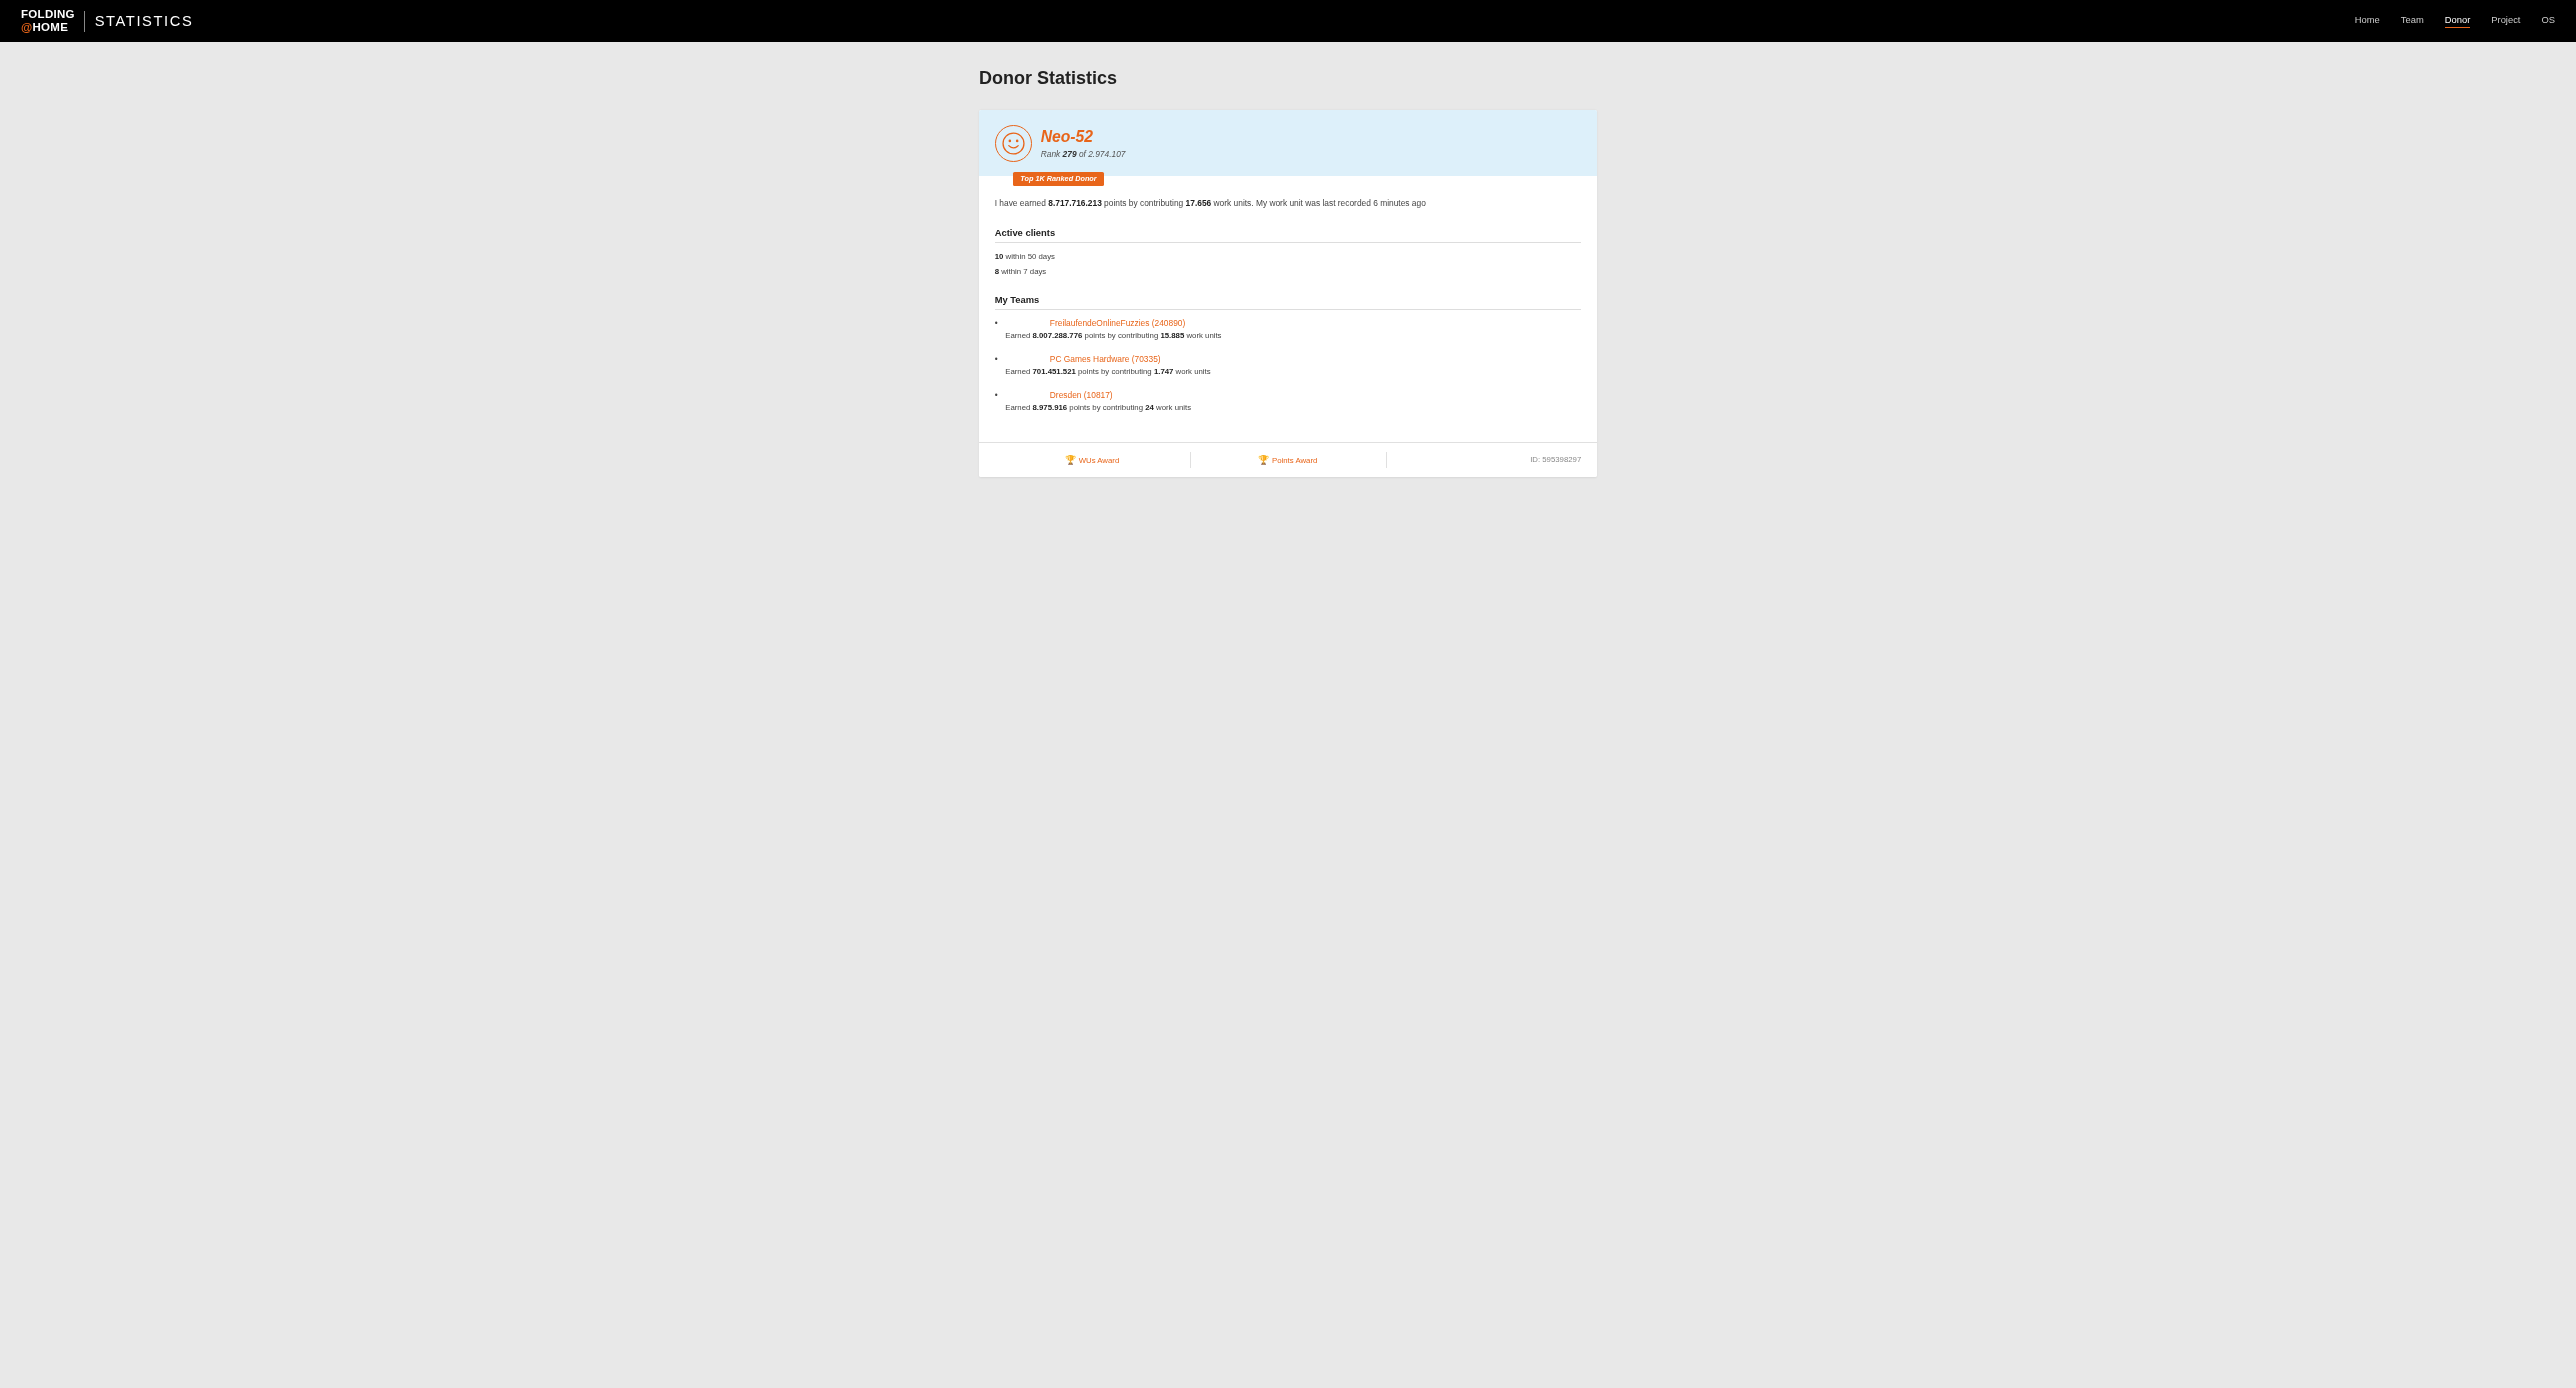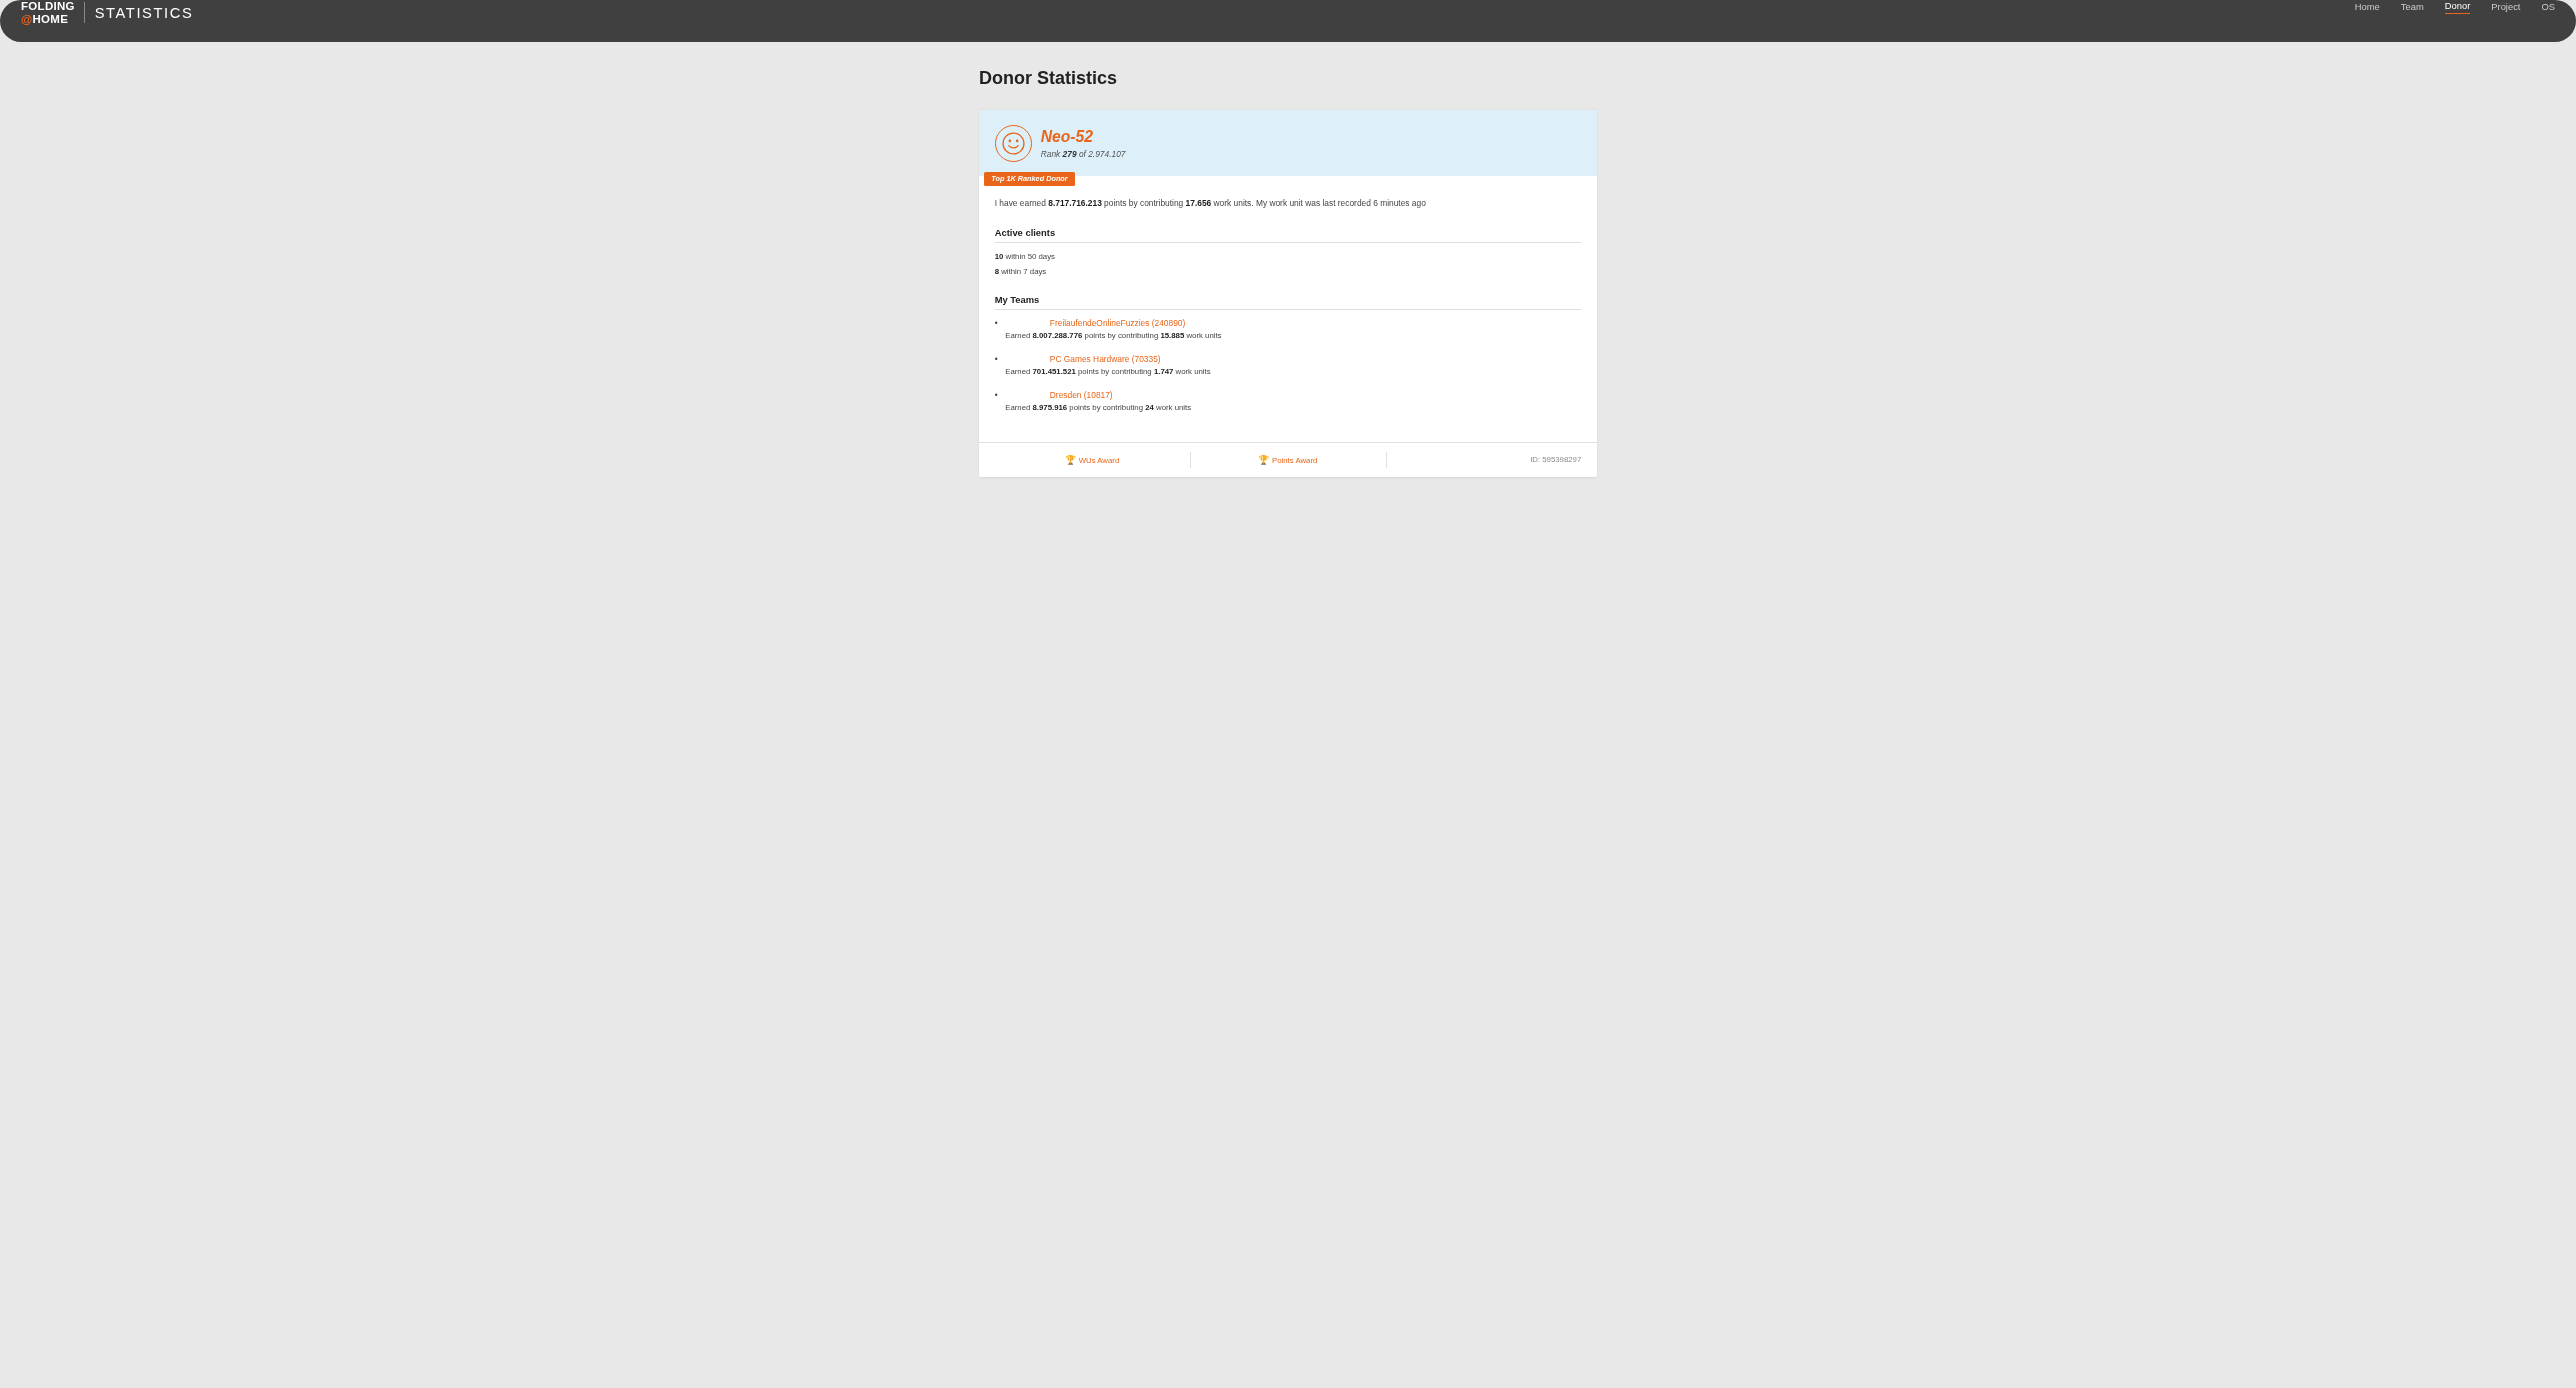--- a/index.html
+++ b/index.html
@@ -4,27 +4,26 @@
   <style>
     * { box-sizing: border-box; margin: 0; padding: 0; }
     body {
       font-family: 'Helvetica Neue', Arial, sans-serif;
       background: #e8e8e8;
       min-height: 100vh;
     }
 
     
     header {
-      background: #404040;
+      background: #000000;
       height: 42px;
       display: flex;
-      align-items: flex-start;
+      align-items: center;
       padding: 0 21px;
       justify-content: space-between;
-      border-radius: 21px;
     }
     .logo-area {
       display: flex;
       align-items: center;
       gap: 9.4px;
     }
     .logo-text {
       color: #fff;
       font-weight: 900;
       font-size: 11.5px;
@@ -122,21 +121,21 @@
       color: #555;
       margin-top: 2.1px;
     }
     .donor-rank strong {
       font-weight: 700;
       color: #333;
     }
     .rank-badge {
       position: absolute;
       bottom: -9.4px;
-      left: 5px;
+      left: 34px;
       background: #e8651a;
       color: #fff;
       font-size: 7.3px;
       font-weight: 600;
       padding: 2.6px 7.3px;
       border-radius: 1.6px;
     }
 
     
     .card-body {

